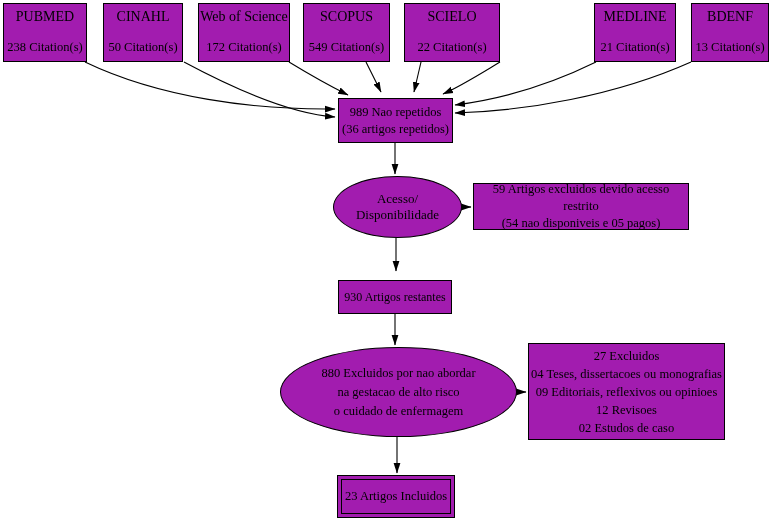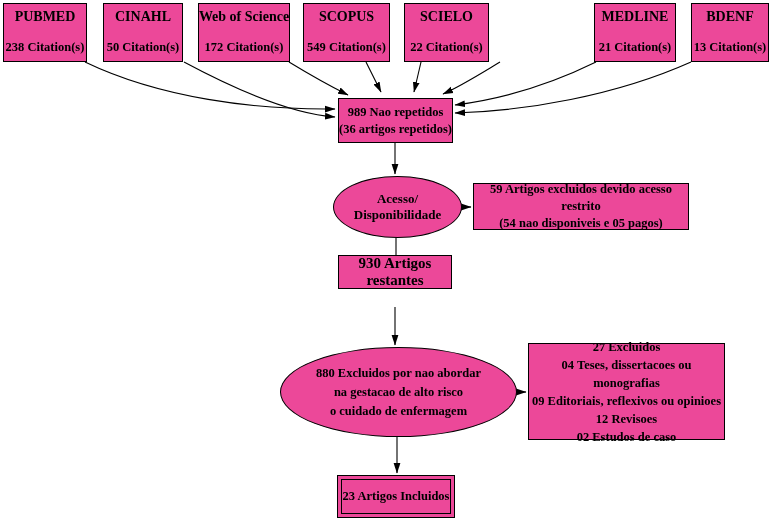--- a/index.html
+++ b/index.html
@@ -2,49 +2,49 @@
 <html><head>
 <meta charset="utf-8">
 <style>
   html,body { margin:0; padding:0; background:#ffffff; }
   #canvas {
     position:relative; width:777px; height:522px; background:#ffffff;
     font-family:"Liberation Serif","DejaVu Serif",serif; color:#000;
     overflow:hidden;
   }
   #arrow-layer { position:absolute; left:0; top:0; width:777px; height:522px; }
-  .node { position:absolute; box-sizing:border-box; background:#ec4899;font-weight:bold; }
+  .node { position:absolute; box-sizing:border-box; background:#a21caf; }
   .box { border:1px solid #000; }
   .src {
     top:3px; height:59px; display:flex; flex-direction:column;
     justify-content:space-between; align-items:center; text-align:center;
     padding:6px 1px 7px 1px;
   }
   .src .t { font-size:14px; line-height:14px; white-space:nowrap; }
   .src .c { font-size:12.5px; line-height:13px; white-space:nowrap; }
   .s1 { left:3px;   width:84px; }
   .s2 { left:103px; width:80px; }
   .s3 { left:198px; width:92px; }
   .s4 { left:303px; width:87px; }
-  .s5 { left:404px; width:85px; }
+  .s5 { left:404px; width:96px; }
   .s6 { left:499px; width:80px; }
   .s7 { left:594px; width:82px; }
   .s8 { left:691px; width:78px; }
   .center-lines {
     display:flex; flex-direction:column; justify-content:center;
     align-items:center; text-align:center; font-size:12.5px;
   }
   #dedup-box  { left:338px; top:98px;  width:115px; height:45px; line-height:16.5px; }
   #dedup-box div { white-space:nowrap; }
   #access-ellipse {
     left:333px; top:176px; width:129px; height:62px; border:1px solid #000;
     border-radius:50%; line-height:16.5px; font-size:13px;
   }
   #access-excl-box { left:473px; top:183px; width:216px; height:47px; line-height:17px; }
-  #remaining-box   { left:338px; top:255px; width:114px; height:34px; font-size:15px; }
+  #remaining-box   { left:338px; top:280px; width:114px; height:34px; font-size:12px; }
   #scope-ellipse {
     left:280px; top:347px; width:237px; height:90px; border:1px solid #000;
     border-radius:50%; line-height:19px; font-size:12.5px;
   }
   #excl-detail-box { left:528px; top:343px; width:197px; height:97px; line-height:18px; }
   #included-outer  { left:337px; top:475px; width:118px; height:43px; padding:3px; }
   #included-inner  {
     border:1px solid #000; width:100%; height:100%; box-sizing:border-box;
     display:flex; align-items:center; justify-content:center;
     font-size:12.5px; white-space:nowrap;

